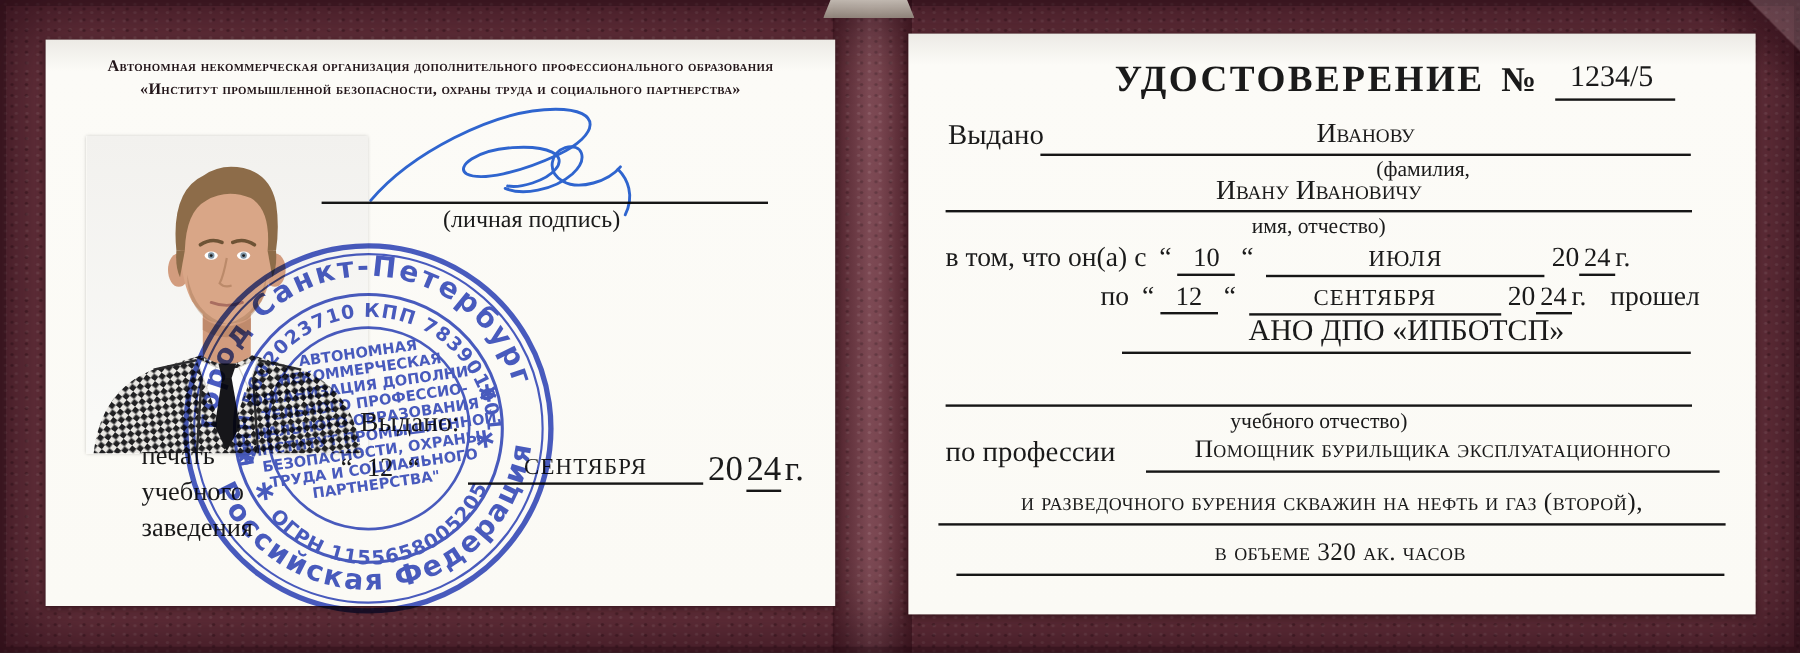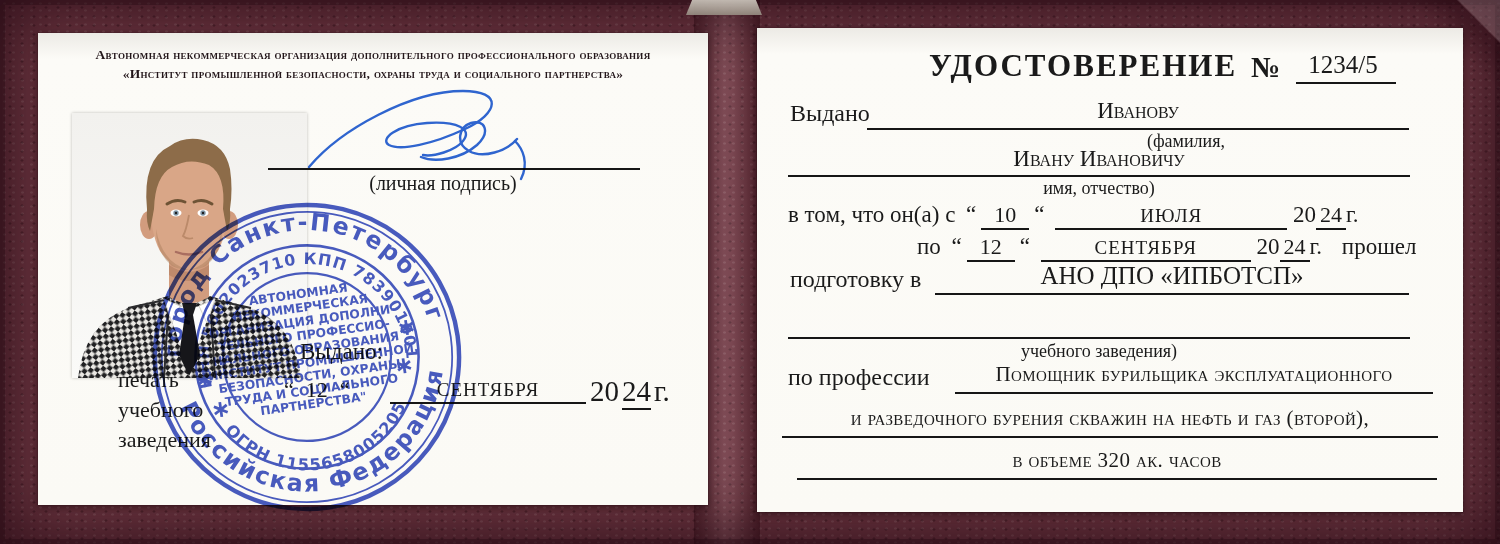--- a/index.html
+++ b/index.html
@@ -11,21 +11,21 @@
       radial-gradient(rgba(255,255,255,.10) 1px, transparent 1.9px),
       radial-gradient(rgba(18,0,5,.30) 1px, transparent 1.9px);
     background-repeat:no-repeat,repeat,repeat;
     background-position:694px 0,0 0,4px 3px;
     background-size:66px 100%,9px 7px,12px 9px;
     box-shadow:inset 0 0 60px 14px rgba(24,2,10,.65), inset 0 0 0 5px rgba(20,0,6,.28);
     font-family:"Liberation Serif","DejaVu Serif",serif;color:#1a1a1a;
   }
   .page{position:absolute;background:linear-gradient(180deg,#eceae5 0,#fcfbf7 26px,#fbfaf5 100%);
     box-shadow:0 2px 7px rgba(20,0,8,.55),0 0 1px rgba(0,0,0,.4);}
-  .page-left{left:38px;top:33px;width:658px;height:472px;padding-left:12px;}
+  .page-left{left:38px;top:33px;width:658px;height:472px;}
   .page-right{left:757px;top:28px;width:706px;height:484px;}
   .abs{position:absolute;}
   .ctr{text-align:center;}
   .rule{position:absolute;height:2px;background:#161616;}
   .nowrap{white-space:nowrap;}
   .org-header{left:0;top:12px;width:100%;text-align:center;font-weight:bold;
     font-variant:small-caps;font-size:13.5px;line-height:19px;color:#23161a;letter-spacing:.3px;}
   .photo{left:34px;top:80px;width:235px;height:265px;box-shadow:0 0 3px rgba(0,0,0,.25);}
   .sig-svg{left:255px;top:50px;width:250px;height:105px;mix-blend-mode:multiply;}
   .sig-caption{left:240px;top:139px;width:330px;text-align:center;font-size:20px;}
@@ -219,26 +219,25 @@
     </div>
 
     <div class="abs fill-row" style="left:160px;top:206px;">
       <span>по</span>
       <span class="q">“</span><span class="daybox">12</span><span class="q">“</span>
       <span class="monthbox" style="width:210px;">СЕНТЯБРЯ</span>
       <span>20</span><span class="yearbox">24</span><span>г.</span>
       <span style="margin-left:14px;">прошел</span>
     </div>
 
-    <div class="abs lbl24" style="left:33px;top:238px;">подготовку в</div>
     <div class="abs ctr" style="left:178px;top:234px;width:474px;font-size:25px;">АНО ДПО «ИПБОТСП»</div>
     <div class="rule" style="left:178px;top:265px;width:474px;"></div>
 
     <div class="rule" style="left:31px;top:309px;width:622px;"></div>
-    <div class="abs cap18 ctr" style="left:31px;top:313px;width:622px;">учебного заведения)</div>
+    <div class="abs cap18 ctr" style="left:31px;top:313px;width:622px;">учебного отчество)</div>
 
     <div class="abs val21 ctr" style="left:198px;top:334px;width:478px;">Помощник бурильщика эксплуатационного</div>
     <div class="abs lbl24" style="left:31px;top:336px;">по профессии</div>
     <div class="rule" style="left:198px;top:364px;width:478px;"></div>
 
     <div class="abs val21 ctr" style="left:25px;top:378px;width:656px;">и разведочного бурения скважин на нефть и газ (второй),</div>
     <div class="rule" style="left:25px;top:408px;width:656px;"></div>
 
     <div class="abs val21 ctr" style="left:40px;top:420px;width:640px;">в объеме 320 ак. часов</div>
     <div class="rule" style="left:40px;top:450px;width:640px;"></div>

